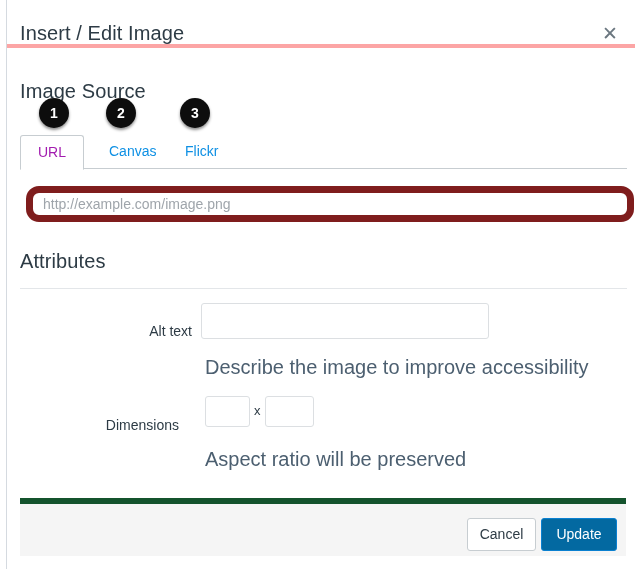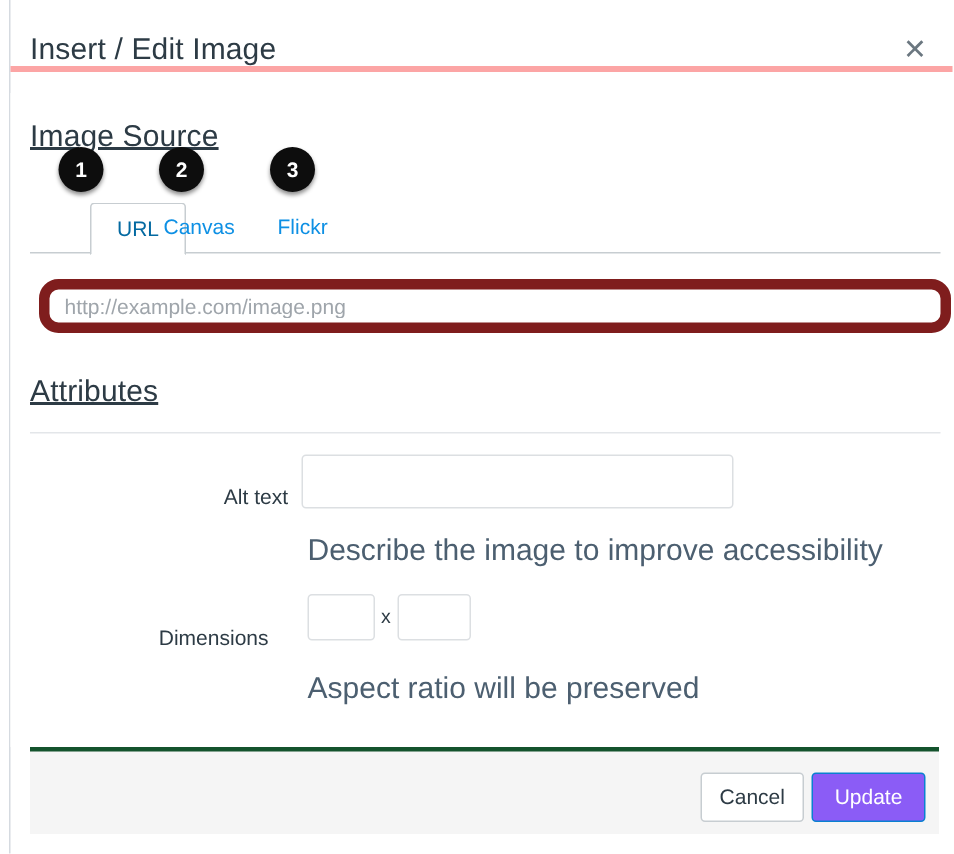--- a/index.html
+++ b/index.html
@@ -69,21 +69,20 @@
     bottom: 71px;
     background: #ffffff;
   }
 
   .section-heading {
     position: absolute;
     font-size: 20px;
     color: #2d3b45;
     font-weight: normal;
     letter-spacing: 0.1px;
-    text-decoration: underline;
   }
   #image-source-heading { left: 13px; top: 18px; }
   #attributes-heading  { left: 13px; top: 188px; }
 
   .section-rule {
     position: absolute;
     left: 13px;
     width: 607px;
     height: 1px;
     background: #e3e6e9;
@@ -106,27 +105,26 @@
     height: 34px;
     line-height: 33px;
     font-size: 14px;
     padding: 0 13px;
     box-sizing: border-box;
     color: #0e90e4;
     cursor: pointer;
     white-space: nowrap;
   }
   .tab.active {
-    color: #0369a1;
+    color: #a21caf;
     background: #ffffff;
     border: 1px solid #c7cdd1;
     border-bottom: 1px solid #ffffff;
     border-radius: 3px 3px 0 0;
     height: 35px;
-    margin-left: 40px;
   }
   #tab-url    { left: 0px;   width: 64px; text-align: center; padding: 0; }
   #tab-canvas { left: 76px; }
   #tab-flickr { left: 152px; }
 
   
   .step-badge {
     position: absolute;
     width: 30px;
     height: 30px;
@@ -226,21 +224,21 @@
   #dimensions-helper  { left: 198px; top: 386px; }
 
   
   .dialog-footer {
     position: absolute;
     left: 13px;
     right: 9px;
     bottom: 13px;
     height: 58px;
     background: #f5f5f5;
-    border-top: 3px solid #14532d;
+    border-top: 6px solid #14532d;
     box-sizing: border-box;
   }
   .btn {
     position: absolute;
     top: 14px;
     height: 33px;
     line-height: 31px;
     box-sizing: border-box;
     border-radius: 3px;
     font-family: "Liberation Sans", sans-serif;
@@ -252,21 +250,21 @@
   #cancel-button {
     right: 90px;
     width: 69px;
     background: #ffffff;
     border: 1px solid #c7cdd1;
     color: #2d3b45;
   }
   #update-button {
     right: 9px;
     width: 76px;
-    background: #8b5cf6;
+    background: #0369a1;
     border: 1px solid #0a80d0;
     color: #ffffff;
   }
 </style>
 </head>
 <body>
 
 <div class="dialog">
 
   <div class="dialog-header">

